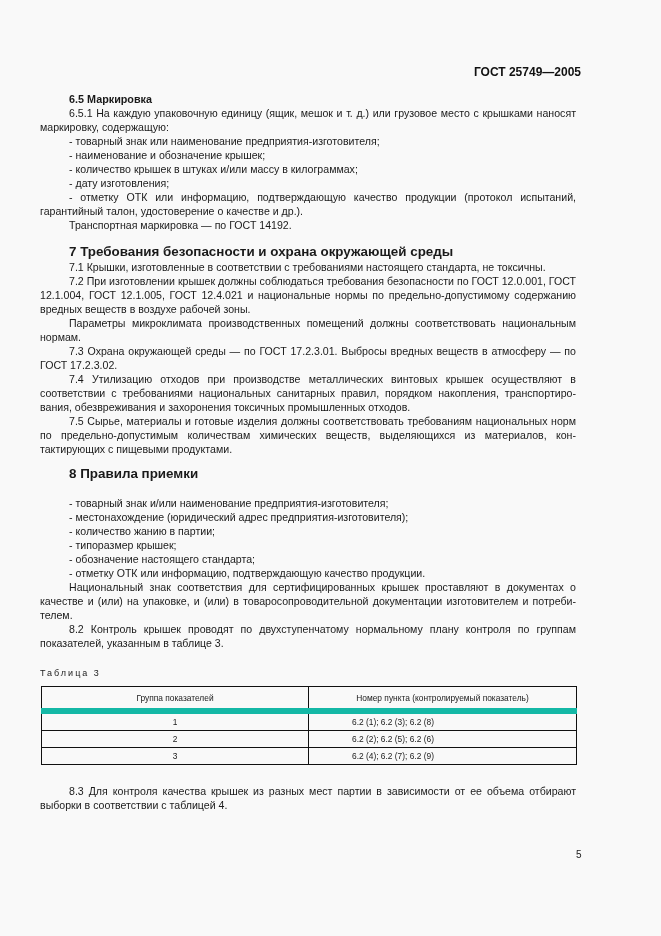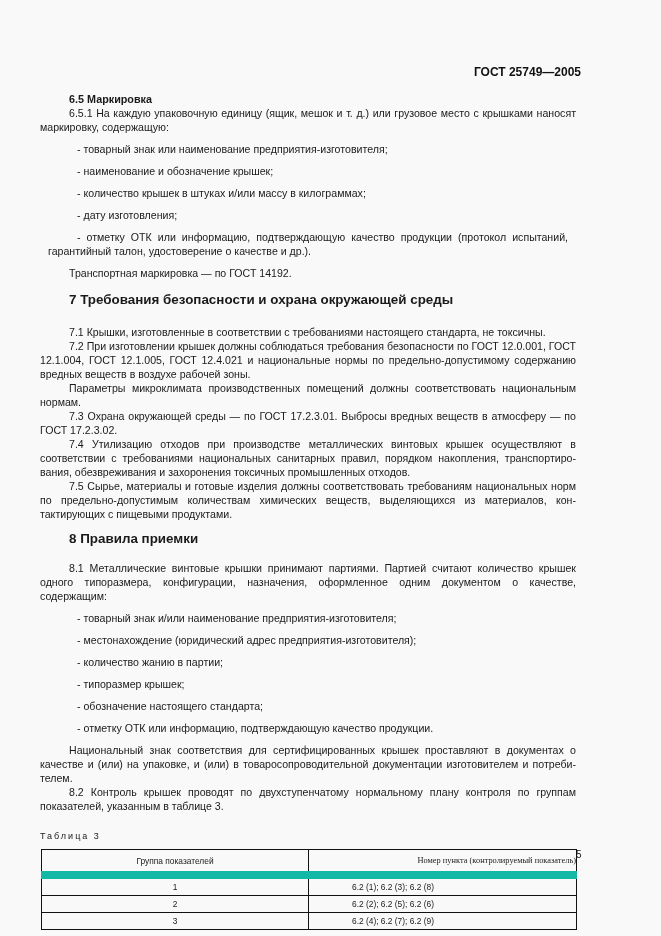--- a/index.html
+++ b/index.html
@@ -15,45 +15,45 @@
     position: absolute; top: 65px; right: 80px;
     font-weight: bold; font-size: 12px;
     color: #111;
     padding-left: 44px;
   }
   .content {
     position: absolute; left: 40px; top: 92px; width: 536px;
     font-size: 10.6px; line-height: 14px;
   }
   .p { margin: 0; text-align: justify; text-indent: 29px; }
-  .item { margin: 8px; text-indent: 29px; text-align: justify; }
+  .item { margin: 0; text-indent: 29px; text-align: justify; }
   .h2 {
     font-weight: bold; font-size: 10.8px; margin: 0 0 0 29px;
   }
   .h1 {
     font-weight: bold; font-size: 13.4px; margin: 0 0 0 29px;
     line-height: 16px;
   }
-  .sec7-title { margin-top: 12px; margin-bottom: 17px; }
+  .sec7-title { margin-top: 12px; }
   .sec8-title { margin-top: 10px; margin-bottom: 14px; }
   .table-caption {
     font-size: 9px; letter-spacing: 2px; margin-top: 16px; margin-bottom: 6px;
   }
   table.t3 {
     border-collapse: collapse; width: 536px; margin-left: 1px;
     font-size: 8.4px;
   }
   table.t3 th, table.t3 td {
     border: 1.5px solid #111; padding: 0; height: 16px;
   }
   table.t3 thead th {
-    font-weight: normal; height: 21px; border-bottom: 8px solid #14b8a6;
+    font-weight: normal; height: 21px; border-bottom: 6px solid #14b8a6;
   }
   table.t3 th.c1, table.t3 td.c1 { width: 266px; text-align: center; }
-  table.t3 th.c2 { text-align: right; font-family: Liberation Serif, serif; }
+  table.t3 th.c2 { text-align: center; }
   table.t3 td.c2 { text-align: left; padding-left: 43px; }
   .after-table { margin-top: 19px; }
   .page-number {
     position: absolute; left: 576px; top: 849px; font-size: 10px;
   }
 </style>
 </head>
 <body>
 
 <div class="page-header">ГОСТ 25749—2005</div>
@@ -73,21 +73,20 @@
 
   <p class="h1 sec7-title">7  Требования безопасности и охрана окружающей среды</p>
   <p class="p">7.1  Крышки, изготовленные в соответствии с требованиями настоящего стандарта, не токсичны.</p>
   <p class="p">7.2  При изготовлении крышек должны соблюдаться требования безопасности по ГОСТ 12.0.001, ГОСТ 12.1.004, ГОСТ 12.1.005, ГОСТ 12.4.021 и национальные нормы по предельно-допустимому содер­жанию вредных веществ в воздухе рабочей зоны.</p>
   <p class="p">Параметры микроклимата производственных помещений должны соответствовать национальным нормам.</p>
   <p class="p">7.3  Охрана окружающей среды — по ГОСТ 17.2.3.01. Выбросы вредных веществ в атмосфе­ру — по ГОСТ 17.2.3.02.</p>
   <p class="p">7.4  Утилизацию отходов при производстве металлических винтовых крышек осуществляют в соответствии с требованиями национальных санитарных правил, порядком накопления, транспортиро­вания, обезвреживания и захоронения токсичных промышленных отходов.</p>
   <p class="p">7.5  Сырье, материалы и готовые изделия должны соответствовать требованиям национальных норм по предельно-допустимым количествам химических веществ, выделяющихся из материалов, кон­тактирующих с пищевыми продуктами.</p>
 
   <p class="h1 sec8-title">8  Правила приемки</p>
-  <p class="p">8.1  Металлические винтовые крышки принимают партиями. Партией считают количество крышек одно­го типоразмера, конфигурации, назначения, оформленное одним документом о качестве, содержащим:</p>
   <div>
     <p class="item">-  товарный знак и/или наименование предприятия-изготовителя;</p>
     <p class="item">-  местонахождение (юридический адрес предприятия-изготовителя);</p>
     <p class="item">-  количество жанию в партии;</p>
     <p class="item">-  типоразмер крышек;</p>
     <p class="item">-  обозначение настоящего стандарта;</p>
     <p class="item">-  отметку ОТК или информацию, подтверждающую качество продукции.</p>
   </div>
   <p class="p">Национальный знак соответствия для сертифицированных крышек проставляют в документах о качестве и (или) на упаковке, и (или) в товаросопроводительной документации изготовителем и потреби­телем.</p>
   <p class="p">8.2  Контроль крышек проводят по двухступенчатому нормальному плану контроля по группам показателей, указанным в таблице 3.</p>

